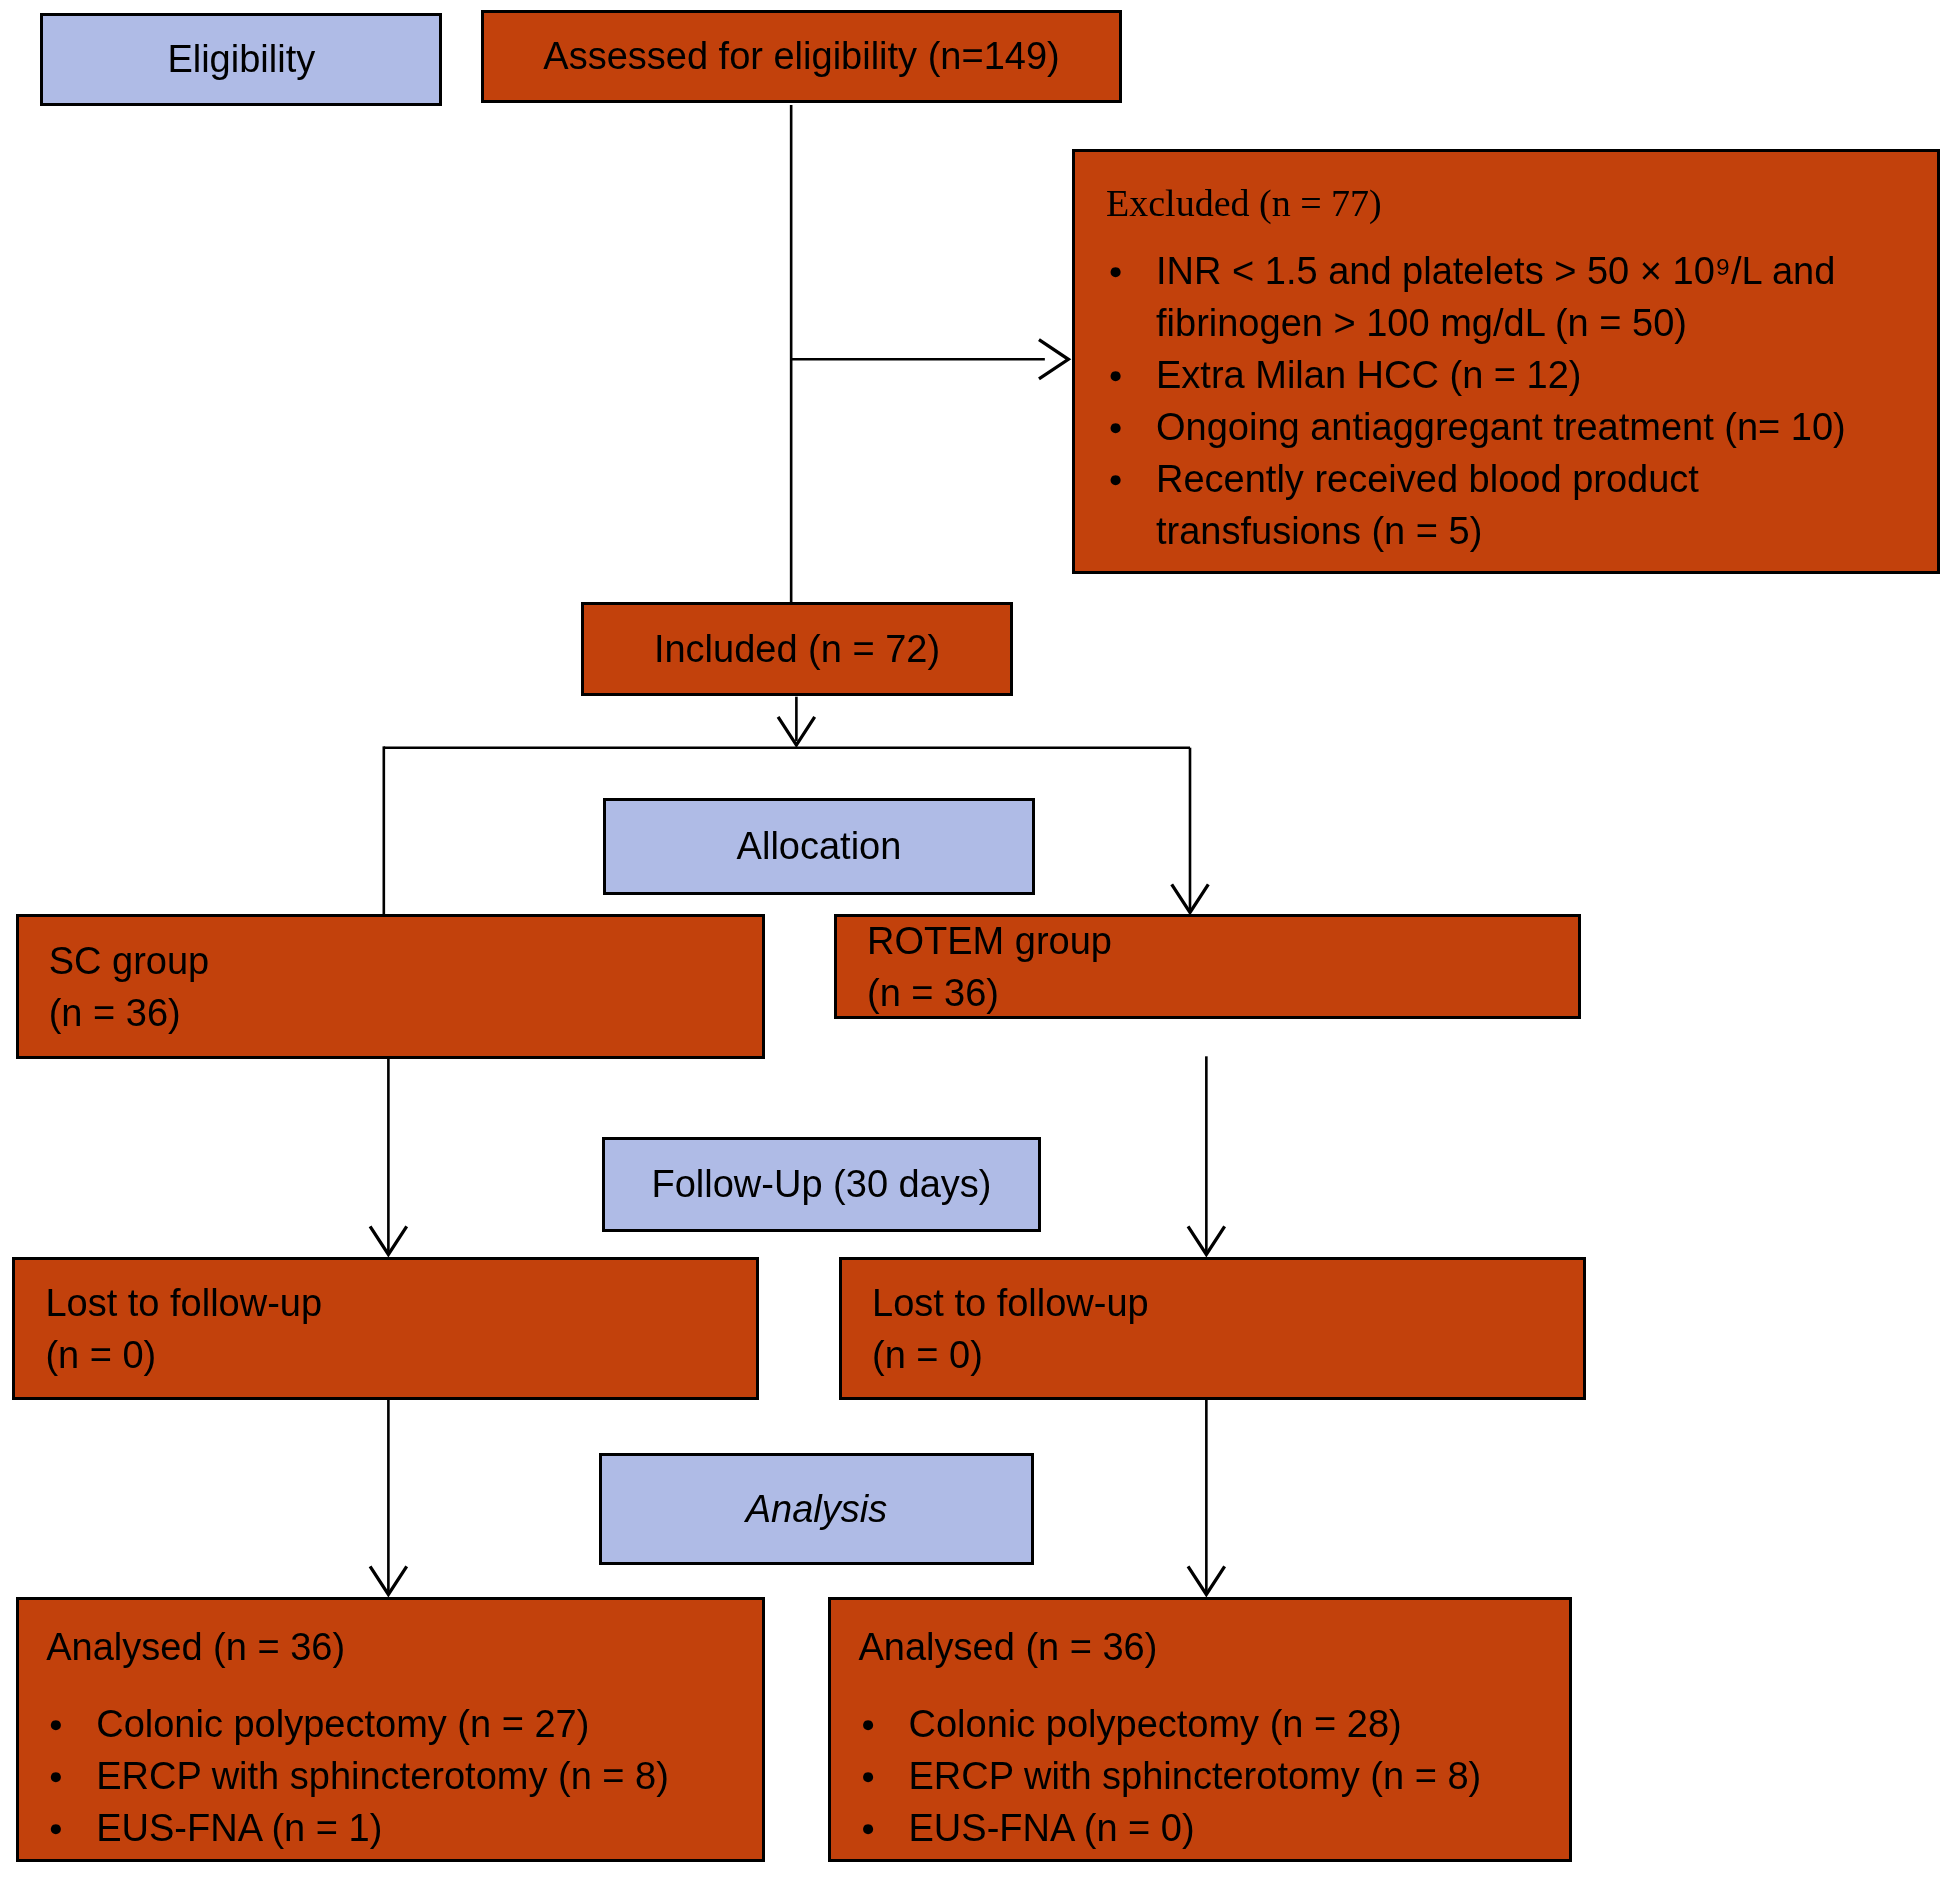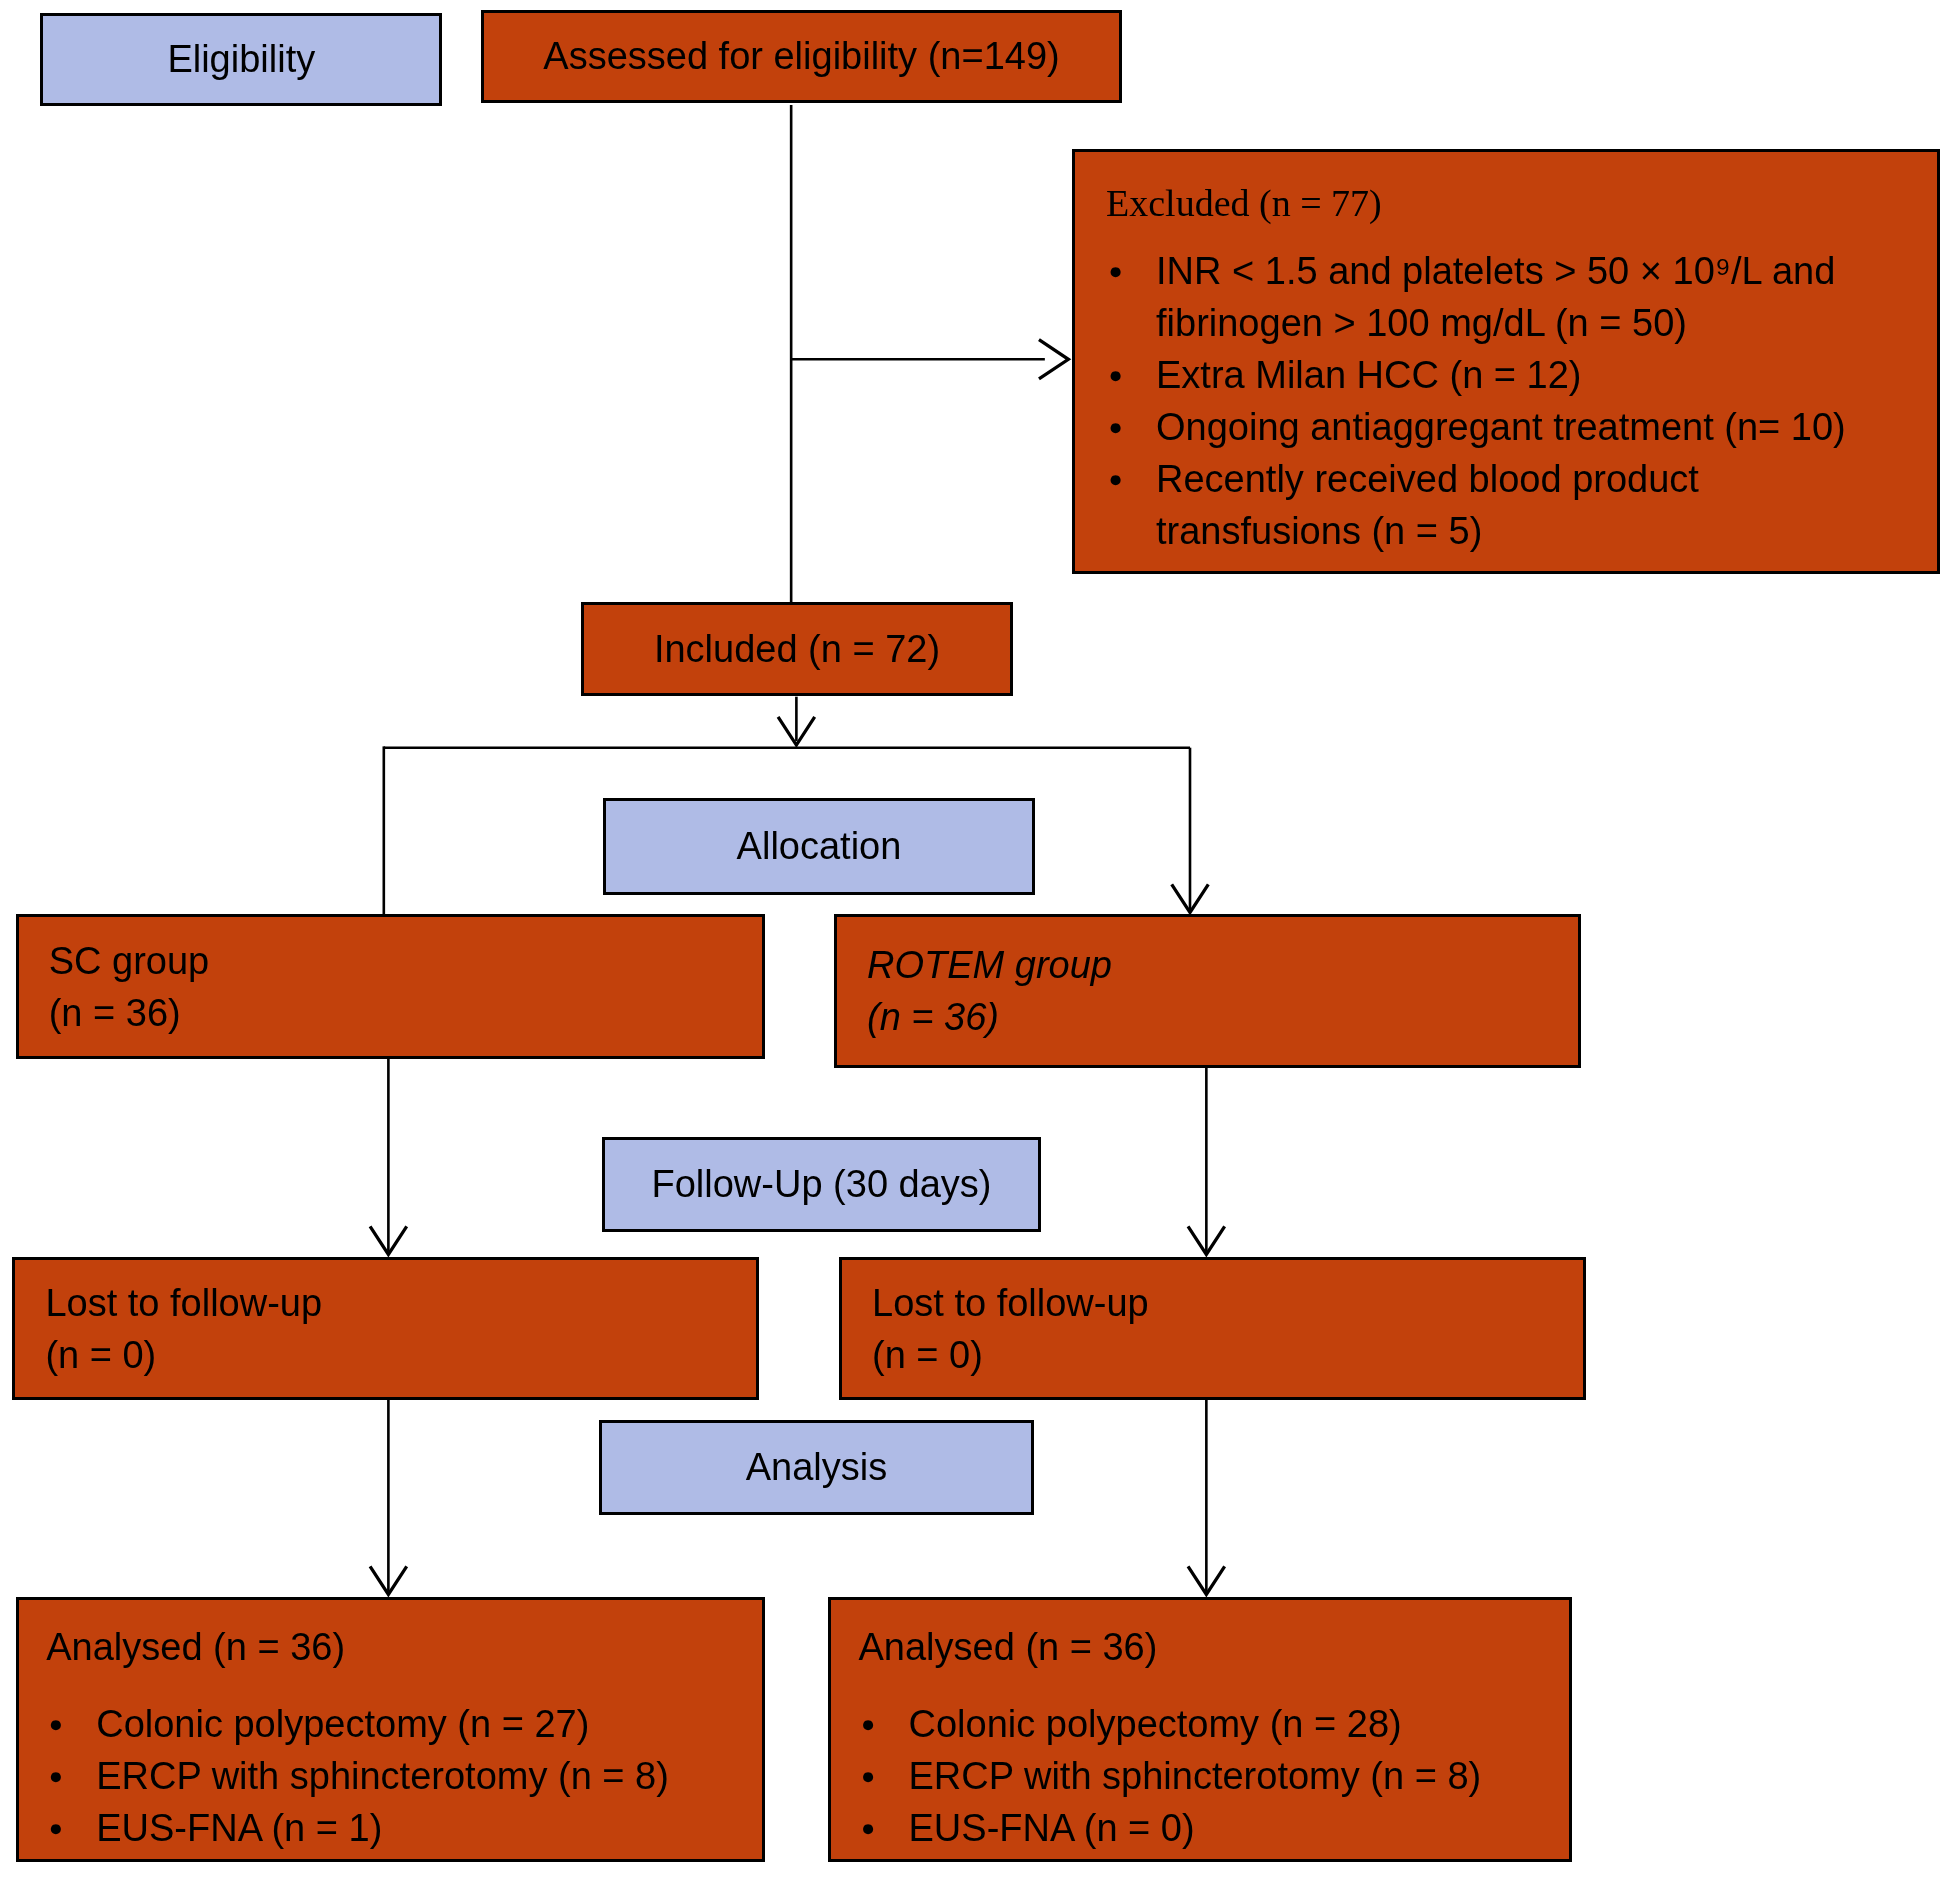--- a/index.html
+++ b/index.html
@@ -95,21 +95,21 @@
       <polyline points="1817,2395 1845,2438 1873,2395"></polyline>
     </g>
   </svg>
 
   <div class="box stage" style="left:16.3px; top:13px; width:402px; height:93px;">Eligibility</div>
 
   <div class="box stage" style="left:579px; top:798px; width:432px; height:97px;">Allocation</div>
 
   <div class="box stage" style="left:578px; top:1137px; width:439px; height:95px;">Follow-Up (30 days)</div>
 
-  <div class="box stage" style="left:575px; top:1420px; width:435px; height:95px;">Analysis</div>
+  <div class="box stage" style="left:575px; top:1453px; width:435px; height:112px;font-style:italic;">Analysis</div>
 
   <div class="box centered" style="left:481px; top:9.8px; width:641px; height:93px;">Assessed for eligibility (n=149)</div>
 
   <div class="box listbox excluded-pad" style="left:1072px; top:149px; width:868px; height:425px;">
     <span class="box-title">Excluded (n = 77)</span>
     <ul class="blist">
       <li>
         <span class="bullet-dot">●</span>
         <span class="btext">INR &lt; 1.5 and platelets &gt; 50 × 10⁹/L and
 fibrinogen &gt; 100 mg/dL (n = 50)</span>
@@ -130,21 +130,21 @@
     </ul>
   </div>
 
   <div class="box centered" style="left:581px; top:602px; width:432px; height:94px;">Included (n = 72)</div>
 
   <div class="box twoline" style="left:15.7px; top:914px; width:749px; height:145px;">
     <span>SC group</span>
     <span>(n = 36)</span>
   </div>
 
-  <div class="box twoline" style="left:834px; top:914px; width:747px; height:154px;font-style:italic;">
+  <div class="box twoline" style="left:834px; top:914px; width:747px; height:105px;">
     <span>ROTEM group</span>
     <span>(n = 36)</span>
   </div>
 
   <div class="box twoline" style="left:12.4px; top:1257px; width:747px; height:143px;">
     <span>Lost to follow-up</span>
     <span>(n = 0)</span>
   </div>
 
   <div class="box twoline" style="left:839px; top:1257px; width:747px; height:143px;">

